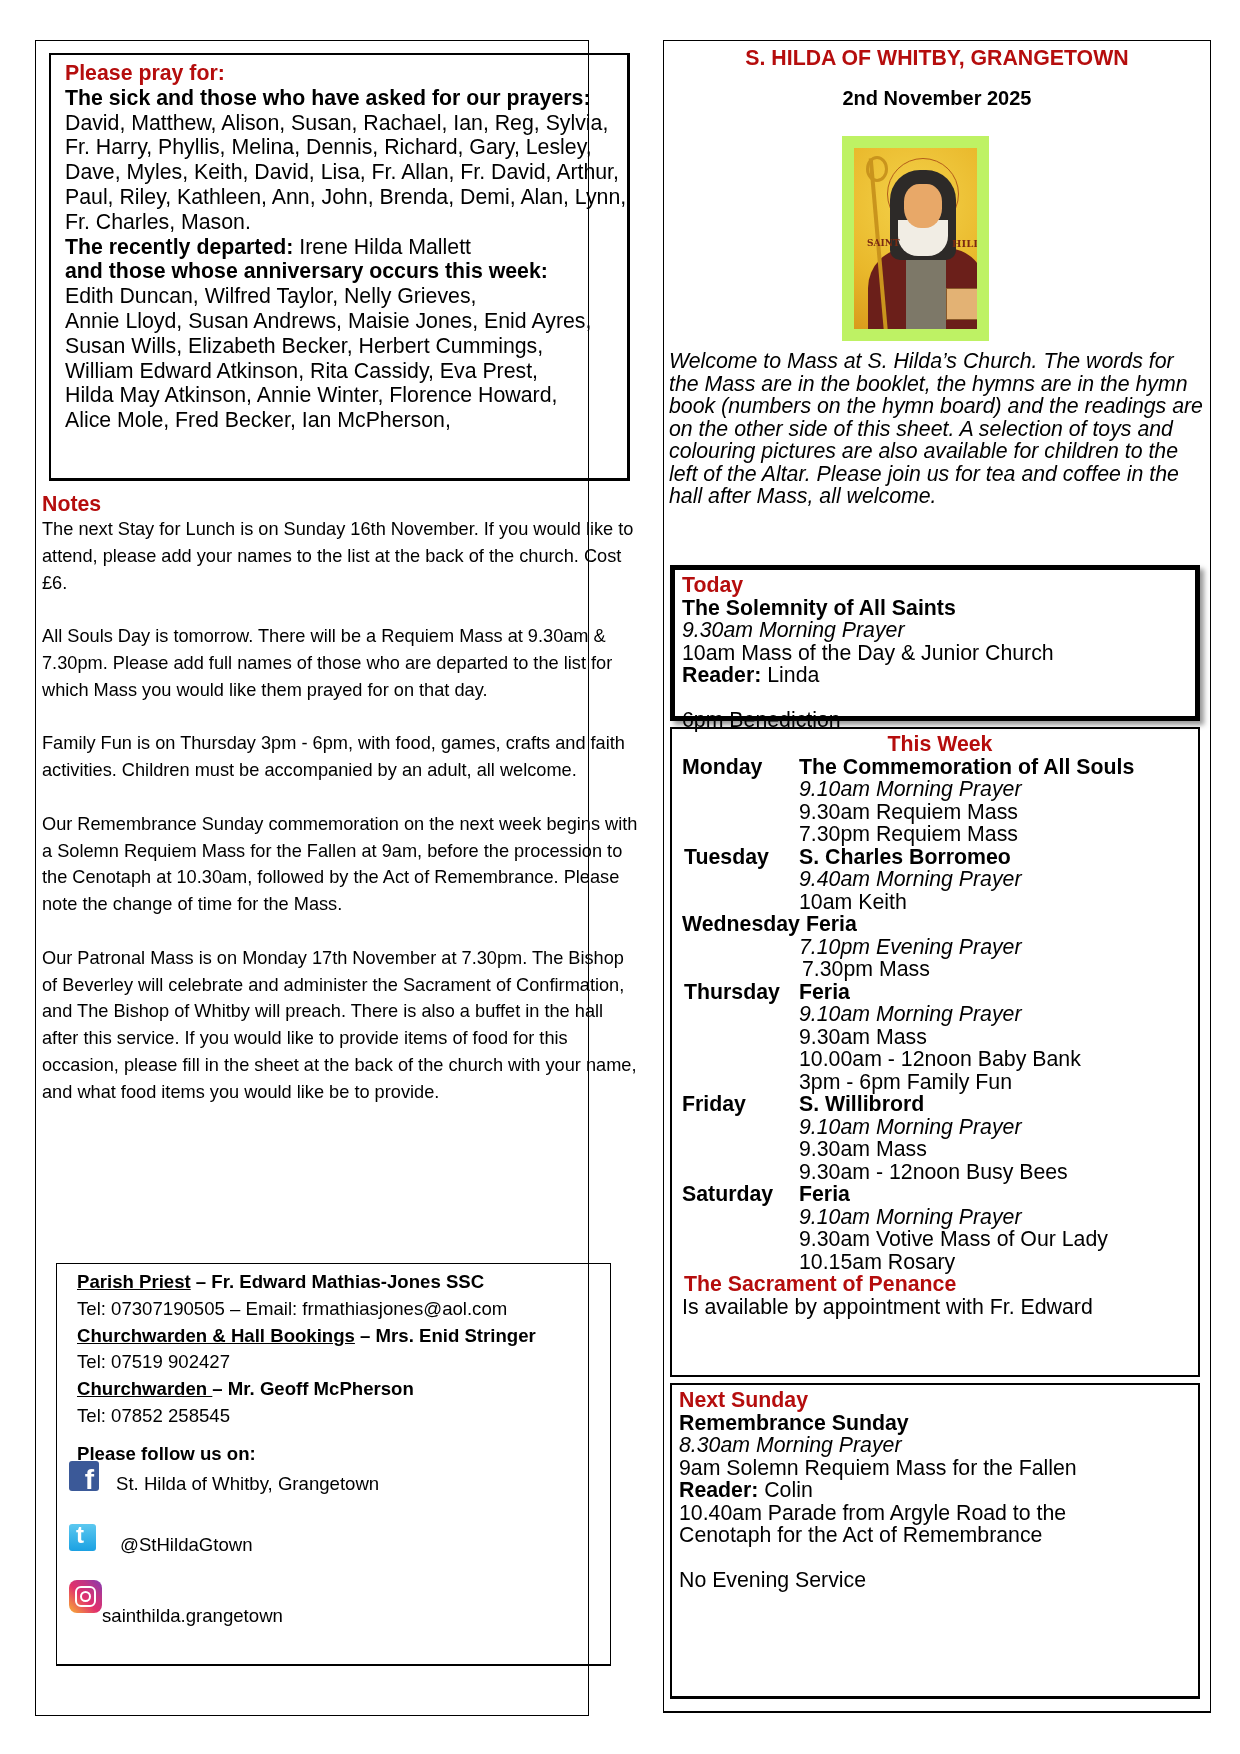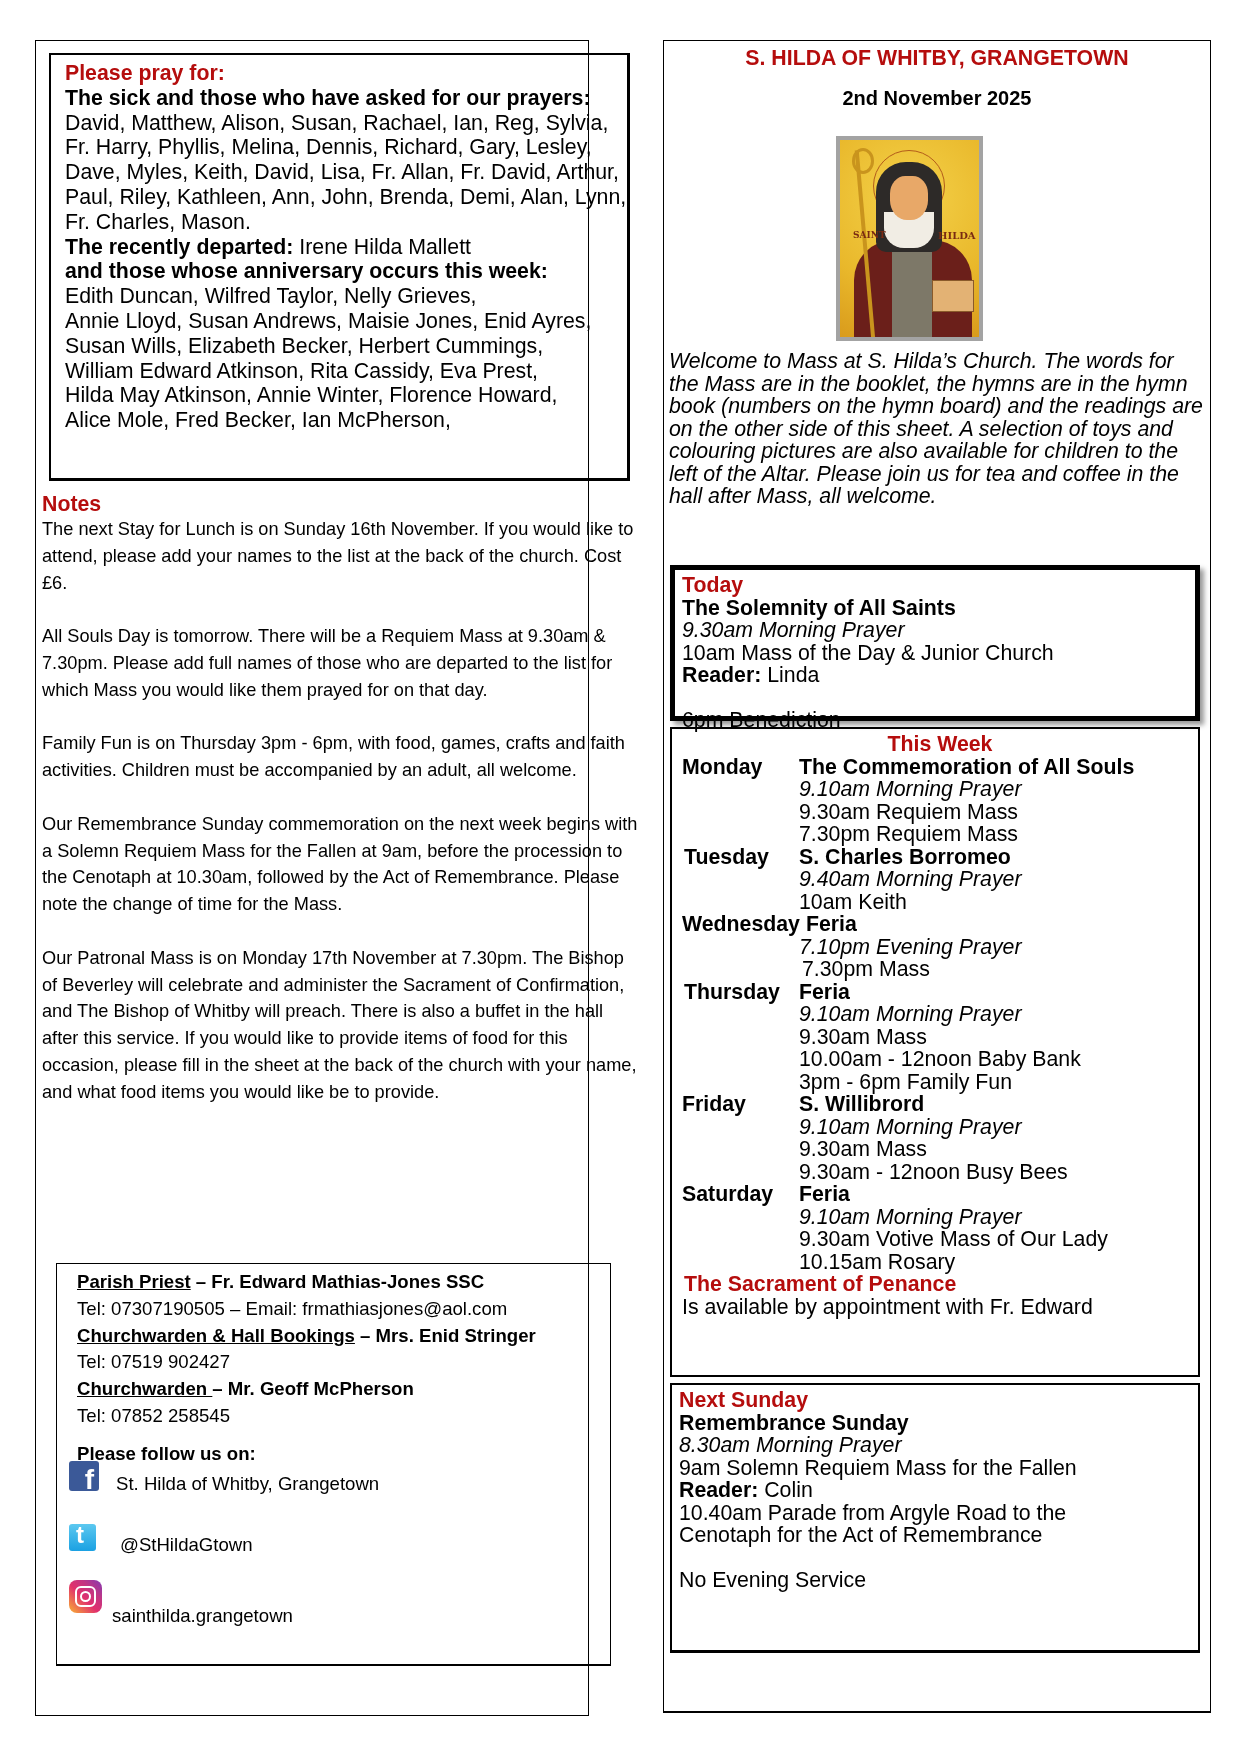--- a/index.html
+++ b/index.html
@@ -53,22 +53,22 @@
   .tw { background: linear-gradient(#5cc8f0, #1ba1e2); width: 27px; height: 27px; top: -8px; border-radius: 3px; }
   .tw::after { content: "t"; position: absolute; left: 7px; top: -2px; color: #fff; font-weight: bold; font-size: 24px; font-family: "Liberation Sans", sans-serif; }
   .ig { background: linear-gradient(45deg, #f9b233, #e1306c 45%, #c13584 70%, #833ab4); width: 33px; height: 33px; border-radius: 8px; top: -12px; }
   .ig::before { content: ""; position: absolute; left: 6px; top: 6px; width: 17px; height: 17px; border: 2.5px solid #fff; border-radius: 6px; }
   .ig::after { content: ""; position: absolute; left: 11px; top: 11px; width: 7px; height: 7px; border: 2.5px solid #fff; border-radius: 50%; }
 
   
   .church-title { position: absolute; left: 0; top: 5px; width: 100%; text-align: center; font-size: 21.3px; font-weight: bold; color: #b50d0d; }
   .date { position: absolute; left: 0; top: 46px; width: 100%; text-align: center; font-size: 20px; font-weight: bold; }
   .icon-image {
-    position: absolute; left: 172px; top: 95px; width: 147px; height: 205px;
-    background: #a3a3a3; padding: 4px;
+    position: absolute; left: 178px; top: 95px; width: 147px; height: 205px;
+    background: #bef264; padding: 12px;
   }
   .icon-inner { width: 100%; height: 100%; background: radial-gradient(circle at 50% 30%, #f4d24a 0%, #e9b82b 60%, #d99b1c 100%); position: relative; overflow: hidden; }
   .halo { position: absolute; left: 33px; top: 10px; width: 72px; height: 72px; border: 1.5px solid #b35c1a; border-radius: 50%; }
   .veil { position: absolute; left: 36px; top: 22px; width: 66px; height: 90px; background: #2d2a28; border-radius: 30px 30px 10px 10px; }
   .face { position: absolute; left: 50px; top: 36px; width: 38px; height: 44px; background: #e8a868; border-radius: 40% 40% 45% 45%; }
   .wimple { position: absolute; left: 44px; top: 72px; width: 50px; height: 36px; background: #f1ede4; border-radius: 0 0 20px 20px; }
   .robe { position: absolute; left: 14px; top: 100px; width: 118px; height: 110px; background: #6b1f1a; border-radius: 40px 40px 0 0; }
   .tunic { position: absolute; left: 52px; top: 110px; width: 40px; height: 100px; background: #7d7868; }
   .staff { position: absolute; left: 23px; top: 10px; width: 4px; height: 190px; background: #c9941d; transform: rotate(-5deg); }
   .crook { position: absolute; left: 12px; top: 8px; width: 22px; height: 26px; border: 3px solid #c9941d; border-radius: 50%; }
@@ -93,21 +93,21 @@
     border: 2px solid #000; padding: 4px 0 4px 10px;
     font-size: 21.3px; line-height: 22.5px;
   }
   .week-title { text-align: center; font-weight: bold; color: #b50d0d; margin-bottom: 0px; }
   .day-row { display: flex; }
   .day-name { width: 117px; font-weight: bold; flex-shrink: 0; }
   .day-events { flex: 1; }
   .sub-pad { padding-left: 117px; }
 
   .next-box {
-    position: absolute; left: 6px; top: 1342px; width: 530px; height: 270px;
+    position: absolute; left: 6px; top: 1342px; width: 530px; height: 316px;
     border: 2px solid #000; border-bottom-width: 3px; padding: 4px 0 0 7px;
     font-size: 21.3px; line-height: 22.5px;
   }
 </style>
 </head>
 <body>
 
 <div class="col-left">
 
   <div class="pray-box">
@@ -156,21 +156,21 @@
     <div class="social-row" style="top:205px;">
       <span class="social-icon fb"></span>
       <span style="margin-left:17px;">St. Hilda of Whitby, Grangetown</span>
     </div>
     <div class="social-row" style="top:268px;align-items:flex-end;">
       <span class="social-icon tw"></span>
       <span style="margin-left:24px;">@StHildaGtown</span>
     </div>
     <div class="social-row" style="top:328px;">
       <span class="social-icon ig"></span>
-      <span style="margin-left:10px; position:relative; top:8px;">sainthilda.grangetown</span>
+      <span style="position:relative; top:8px;">sainthilda.grangetown</span>
     </div>
   </div>
 </div>
 
 <div class="col-right">
   <div class="church-title">S. HILDA OF WHITBY, GRANGETOWN</div>
   <div class="date">2nd November 2025</div>
 
   <div class="icon-image">
     <div class="icon-inner">

